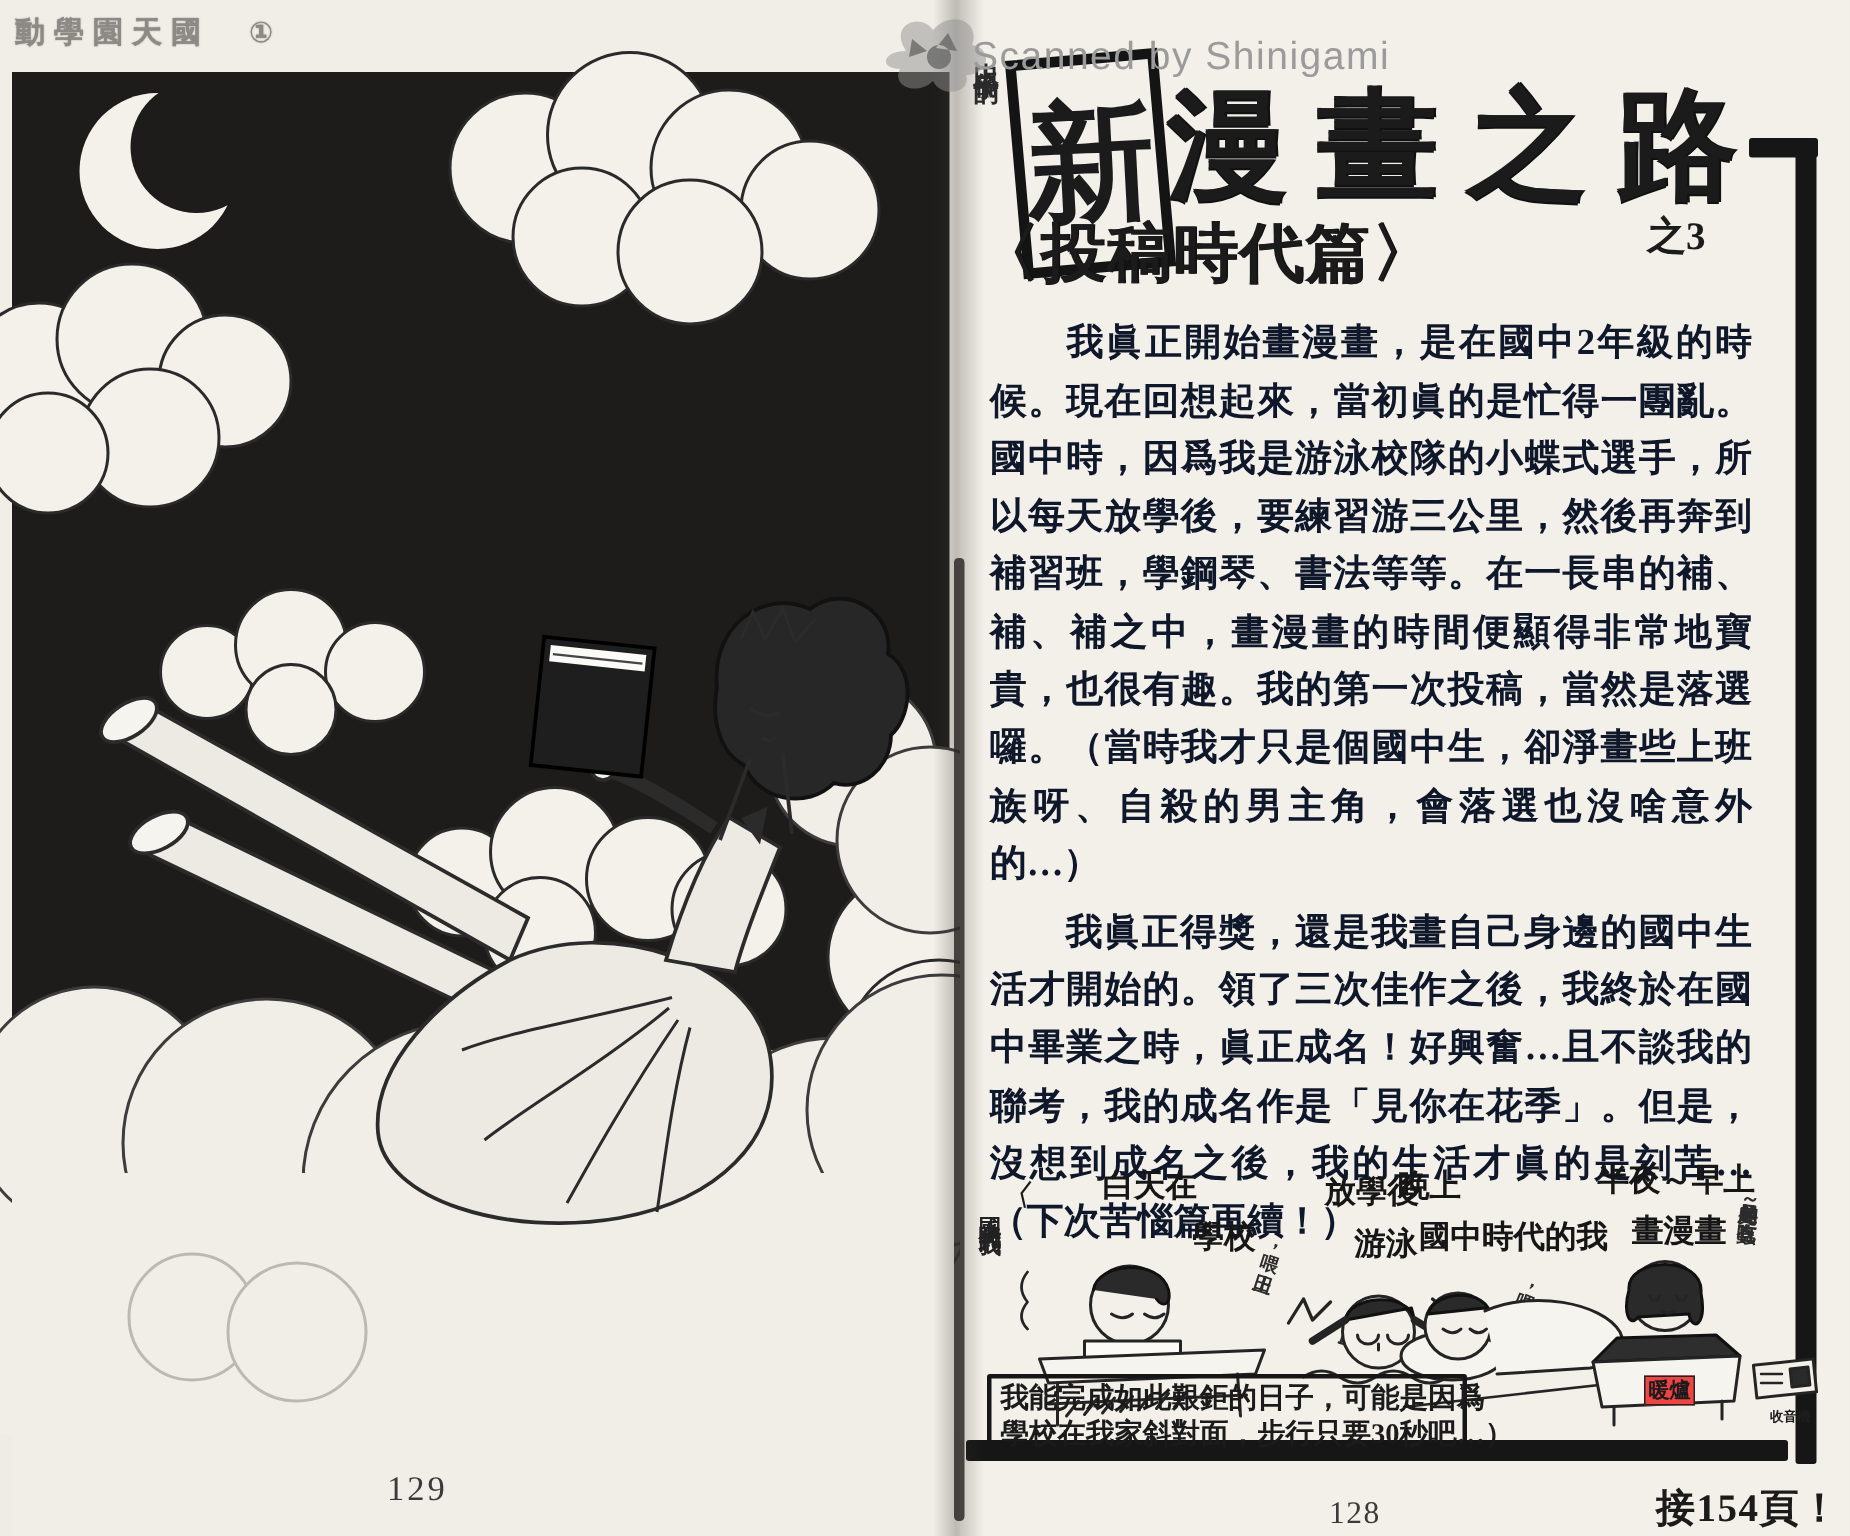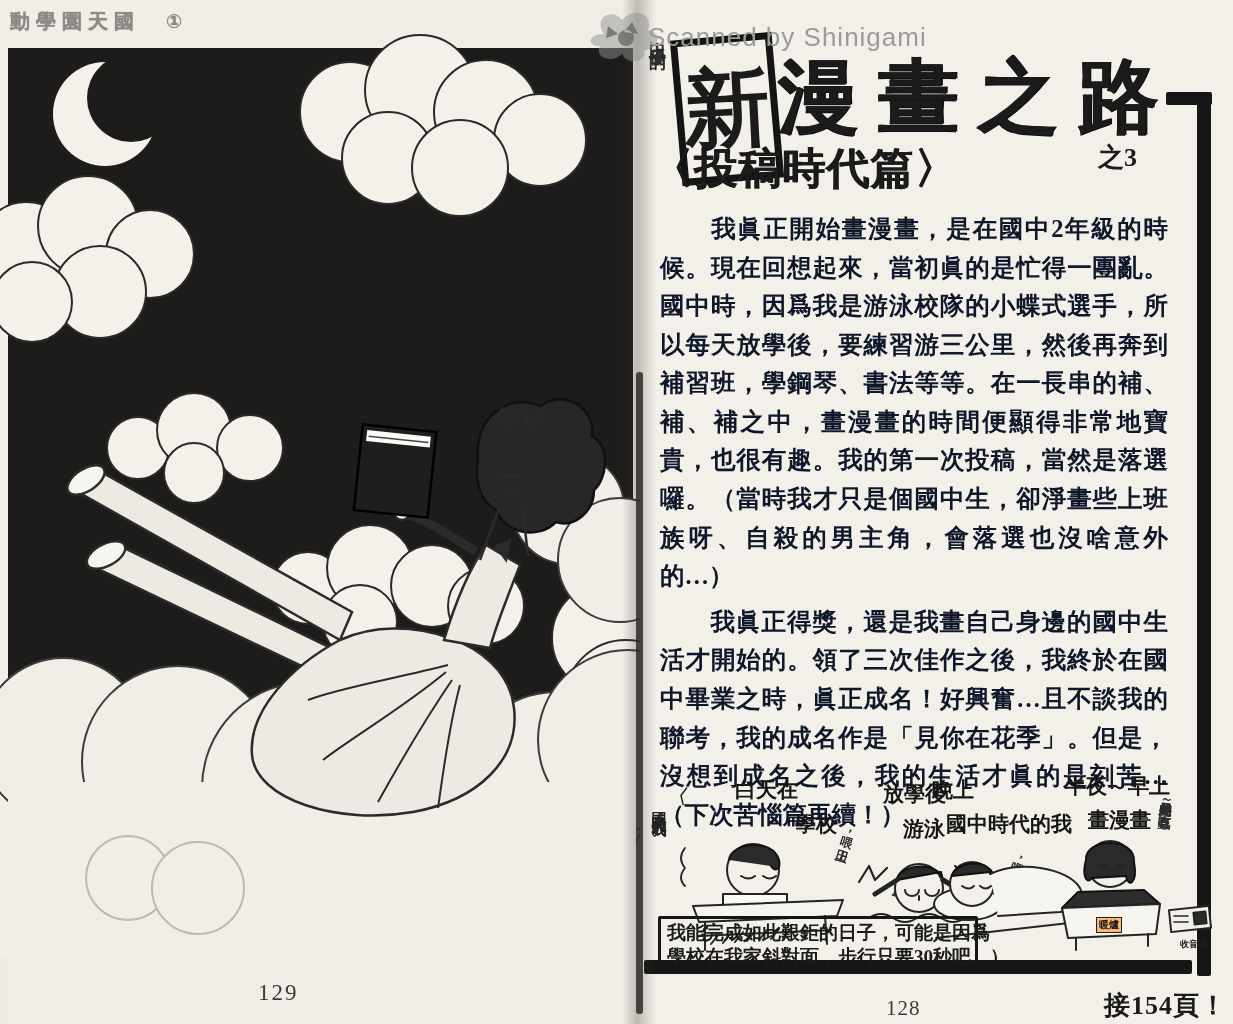--- a/index.html
+++ b/index.html
@@ -48,22 +48,22 @@
   
   #side-label{left:649px;top:800px;writing-mode:vertical-rl;font-size:15px;
     font-weight:bold;letter-spacing:2px;color:#222;}
   #side-arrow{left:668px;top:782px;font-size:20px;font-weight:bold;transform:rotate(12deg);}
   .cap{position:absolute;font-size:21px;font-weight:bold;white-space:nowrap;color:#161616;}
   .note-v{position:absolute;writing-mode:vertical-rl;font-size:12.5px;font-weight:bold;
     color:#2c2c2c;letter-spacing:1px;}
   #proverb{left:1152px;top:792px;writing-mode:vertical-rl;font-size:13px;font-weight:bold;
     transform:rotate(6deg);height:130px;line-height:1.25;color:#2c2c2c;}
   .tiny-label{position:absolute;font-size:9px;font-weight:bold;color:#1d1d1d;white-space:nowrap;}
-  #kotatsu-label{left:1096px;top:917px;background:#fdba74;border:1px solid #222;
-    padding:0 2px;font-size:10px;font-weight:bold;}
+  #kotatsu-label{left:1096px;top:917px;background:#ef4444;border:1px solid #222;
+    padding:0 2px;font-size:14px;font-weight:bold;}
   #caption-box{left:658px;top:916px;width:320px;height:54px;border:3px solid #161616;
     border-radius:2px;padding:2px 6px;box-sizing:border-box;background:transparent;}
   #caption-box div{font-size:19px;font-weight:bold;white-space:nowrap;line-height:1.25;}
   #rp-pagenum{left:886px;top:996px;font-size:21px;color:#3a3a3a;letter-spacing:1px;}
   #footer-note{left:1104px;top:988px;font-size:26px;font-weight:bold;letter-spacing:1px;}
   svg{position:absolute;overflow:visible;}
   .doodle{stroke:#242424;fill:none;stroke-width:2;stroke-linecap:round;stroke-linejoin:round;}
 </style>
 </head>
 <body>

